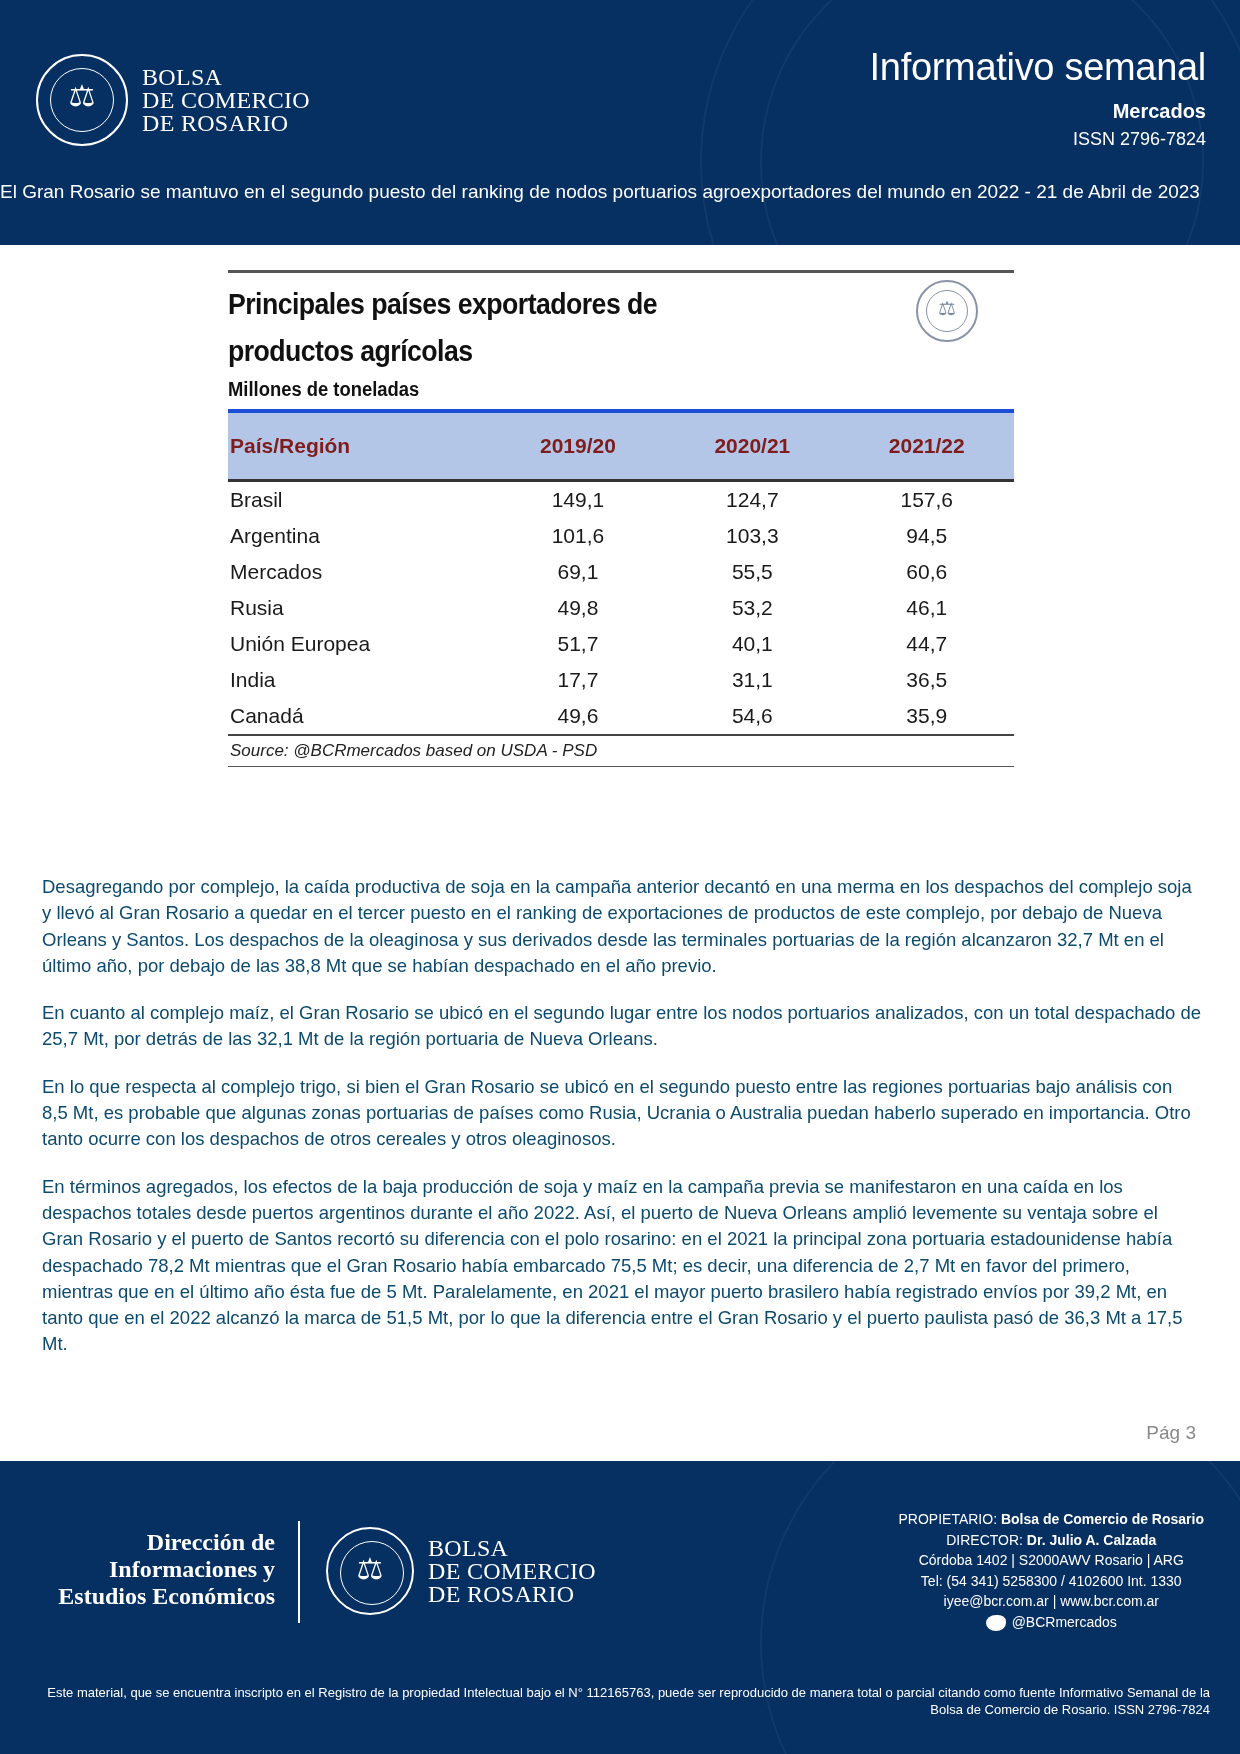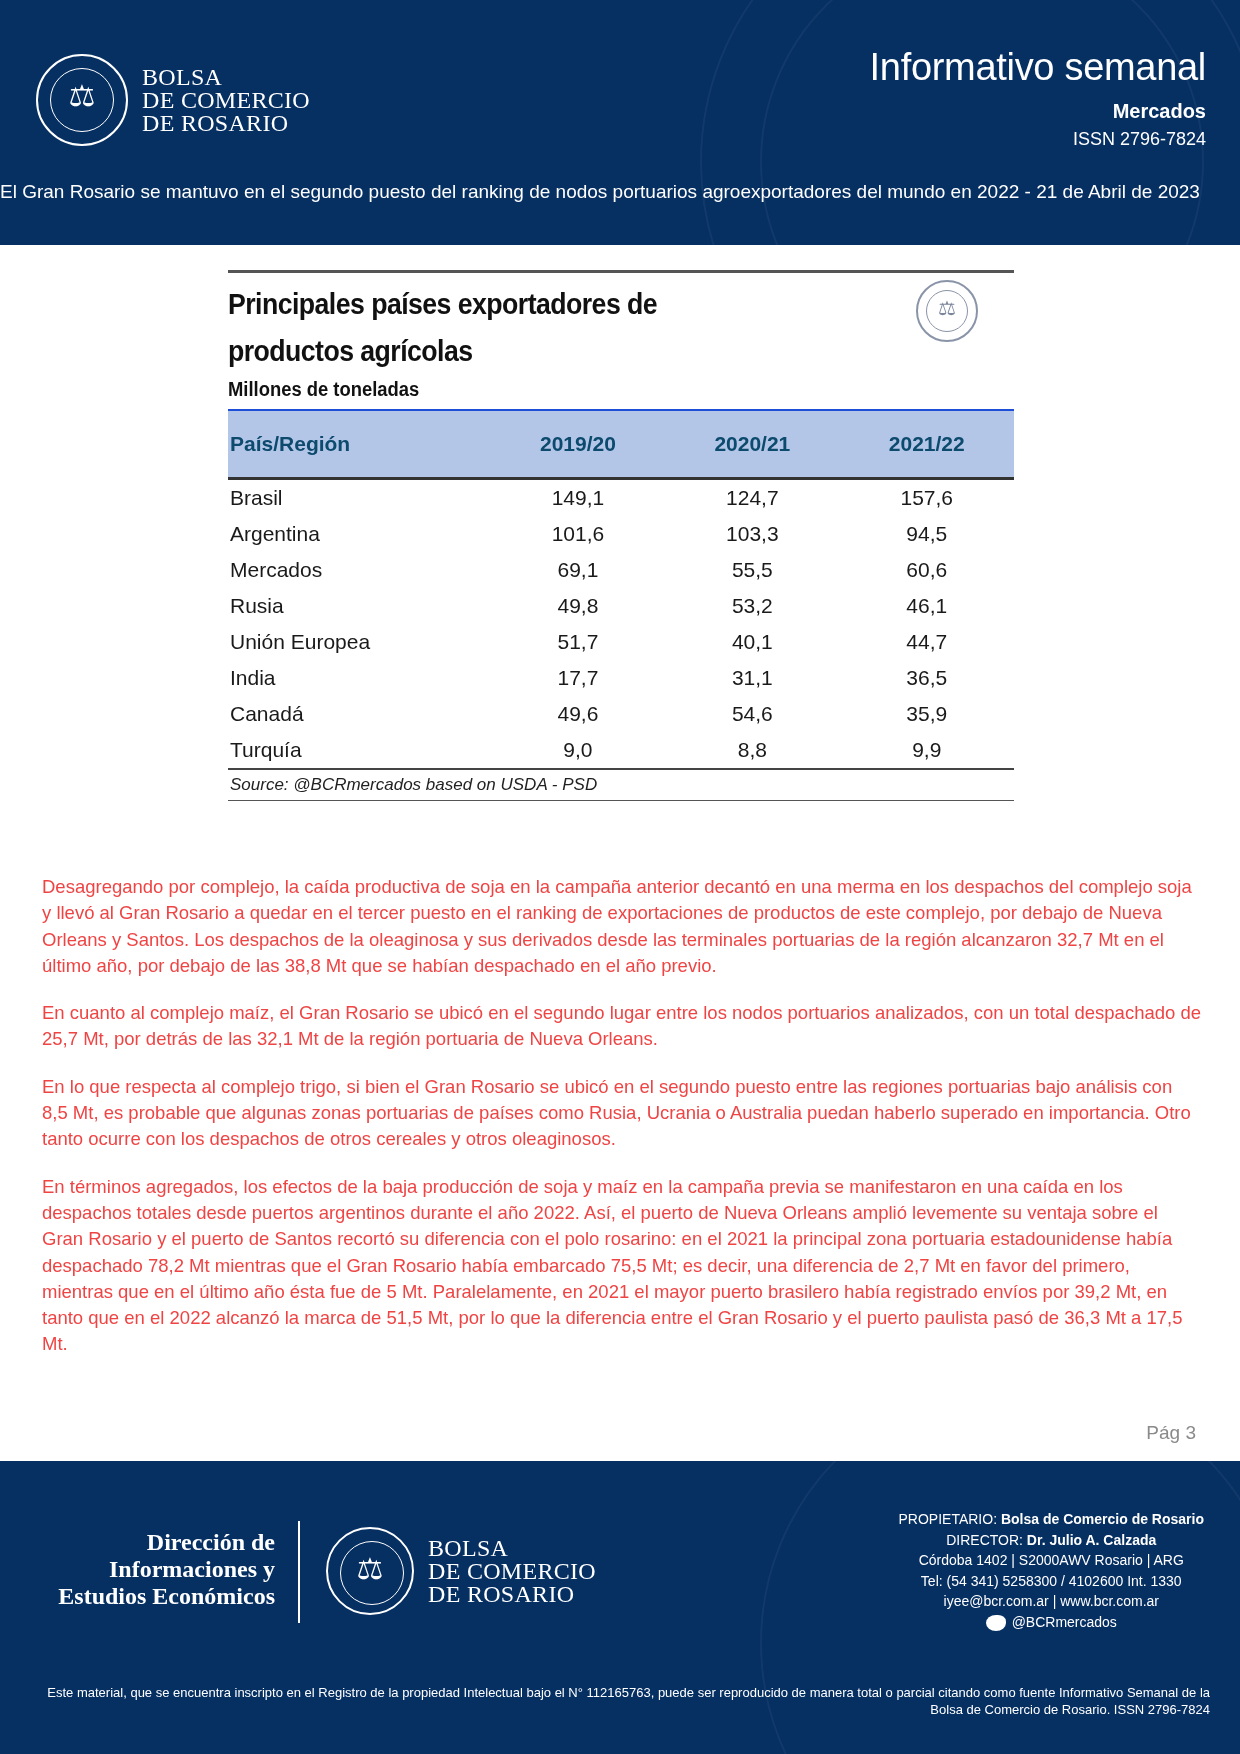--- a/index.html
+++ b/index.html
@@ -20,28 +20,28 @@
 
   .table-fig { position:absolute; left:228px; top:270px; width:786px; }
   .fig-topline { height:3px; background:#555; }
   .fig-title { font-family:"Liberation Sans", sans-serif; font-weight:bold; font-size:29px; line-height:47px; color:#111; margin-top:8px; letter-spacing:-0.6px; transform:scaleX(0.92); transform-origin:left; }
   .fig-sub { font-weight:bold; font-size:20px; color:#111; line-height:24px; margin-top:2px; transform:scaleX(0.92); transform-origin:left; }
   .fig-seal { position:absolute; right:36px; top:10px; width:62px; height:62px; border:2px solid #8a94a8; border-radius:50%; box-sizing:border-box; }
   .fig-seal .inner { position:absolute; left:8px; top:8px; width:42px; height:42px; border:1px solid #8a94a8; border-radius:50%; box-sizing:border-box; }
   .fig-seal .glyph { position:absolute; left:0; right:0; top:14px; text-align:center; color:#7a869c; font-size:20px; font-family:"DejaVu Sans", sans-serif; }
   table { border-collapse:collapse; width:786px; margin-top:8px; }
   thead tr { background:#b4c6e7; }
-  thead th { font-weight:bold; font-size:21px; height:64px; color:#0c4a6e; border-top:2px solid #1d4ed8; border-bottom:3px solid #333;margin-left:48px; }
+  thead th { font-weight:bold; font-size:21px; height:64px; color:#7f1d1d; border-top:4px solid #1d4ed8; border-bottom:3px solid #333;margin-left:48px; }
   th.c0, td.c0 { text-align:left; padding-left:2px; width:262px; }
   th.cn, td.cn { text-align:center; width:174px; }
   tbody td { font-size:21px; height:34px; color:#1a1a1a; }
   tbody tr:last-child td { border-bottom:2px solid #444; }
   .fig-source { font-style:italic; font-size:17px; color:#222; line-height:30px; padding-left:2px; border-bottom:1.5px solid #555; }
 
-  .body-text { position:absolute; left:42px; top:874px; width:1160px; color:#ef4444; font-size:18.5px; line-height:26.3px; }
+  .body-text { position:absolute; left:42px; top:874px; width:1160px; color:#0c4a6e; font-size:18.5px; line-height:26.3px; }
   .body-text p { margin:0 0 21px 0; }
   .page-num { position:absolute; right:44px; top:1422px; color:#8a8a8a; font-size:19px; }
 
   .footer { position:absolute; left:0; top:1461px; width:1240px; height:293px; background:#062f62; overflow:hidden; }
   .ft-dir { position:absolute; right:965px; top:68px; text-align:right; color:#fff; font-family:"Liberation Serif", serif; font-weight:bold; font-size:24px; line-height:27px; }
   .ft-divider { position:absolute; left:298px; top:60px; width:2px; height:102px; background:#fff; }
   .ft-info { position:absolute; right:36px; top:48px; text-align:center; color:#fff; font-size:14px; line-height:20.5px; }
   .ft-info b { font-weight:bold; }
   .tw { display:inline-block; width:20px; height:16px; background:#fff; border-radius:50% 40% 50% 50%; vertical-align:middle; margin-right:6px; }
   .ft-legal { position:absolute; left:43px; right:30px; top:223px; text-align:right; color:#fff; font-size:13px; line-height:17px; }
@@ -130,26 +130,20 @@
           <td class="cn">17,7</td>
           <td class="cn">31,1</td>
           <td class="cn">36,5</td>
         </tr>
         <tr>
           <td class="c0">Canadá</td>
           <td class="cn">49,6</td>
           <td class="cn">54,6</td>
           <td class="cn">35,9</td>
         </tr>
-        <tr>
-          <td class="c0">Turquía</td>
-          <td class="cn">9,0</td>
-          <td class="cn">8,8</td>
-          <td class="cn">9,9</td>
-        </tr>
       </tbody>
   </table>
   <div class="fig-source">Source: @BCRmercados based on USDA - PSD</div>
 </div>
 
 <div class="body-text">
   <p>Desagregando por complejo, la caída productiva de soja en la campaña anterior decantó en una merma en los despachos del complejo soja y llevó al Gran Rosario a quedar en el tercer puesto en el ranking de exportaciones de productos de este complejo, por debajo de Nueva Orleans y Santos. Los despachos de la oleaginosa y sus derivados desde las terminales portuarias de la región alcanzaron 32,7 Mt en el último año, por debajo de las 38,8 Mt que se habían despachado en el año previo.</p>
   <p>En cuanto al complejo maíz, el Gran Rosario se ubicó en el segundo lugar entre los nodos portuarios analizados, con un total despachado de 25,7 Mt, por detrás de las 32,1 Mt de la región portuaria de Nueva Orleans.</p>
   <p>En lo que respecta al complejo trigo, si bien el Gran Rosario se ubicó en el segundo puesto entre las regiones portuarias bajo análisis con 8,5 Mt, es probable que algunas zonas portuarias de países como Rusia, Ucrania o Australia puedan haberlo superado en importancia. Otro tanto ocurre con los despachos de otros cereales y otros oleaginosos.</p>
   <p>En términos agregados, los efectos de la baja producción de soja y maíz en la campaña previa se manifestaron en una caída en los despachos totales desde puertos argentinos durante el año 2022. Así, el puerto de Nueva Orleans amplió levemente su ventaja sobre el Gran Rosario y el puerto de Santos recortó su diferencia con el polo rosarino: en el 2021 la principal zona portuaria estadounidense había despachado 78,2 Mt mientras que el Gran Rosario había embarcado 75,5 Mt; es decir, una diferencia de 2,7 Mt en favor del primero, mientras que en el último año ésta fue de 5 Mt. Paralelamente, en 2021 el mayor puerto brasilero había registrado envíos por 39,2 Mt, en tanto que en el 2022 alcanzó la marca de 51,5 Mt, por lo que la diferencia entre el Gran Rosario y el puerto paulista pasó de 36,3 Mt a 17,5 Mt.</p>

